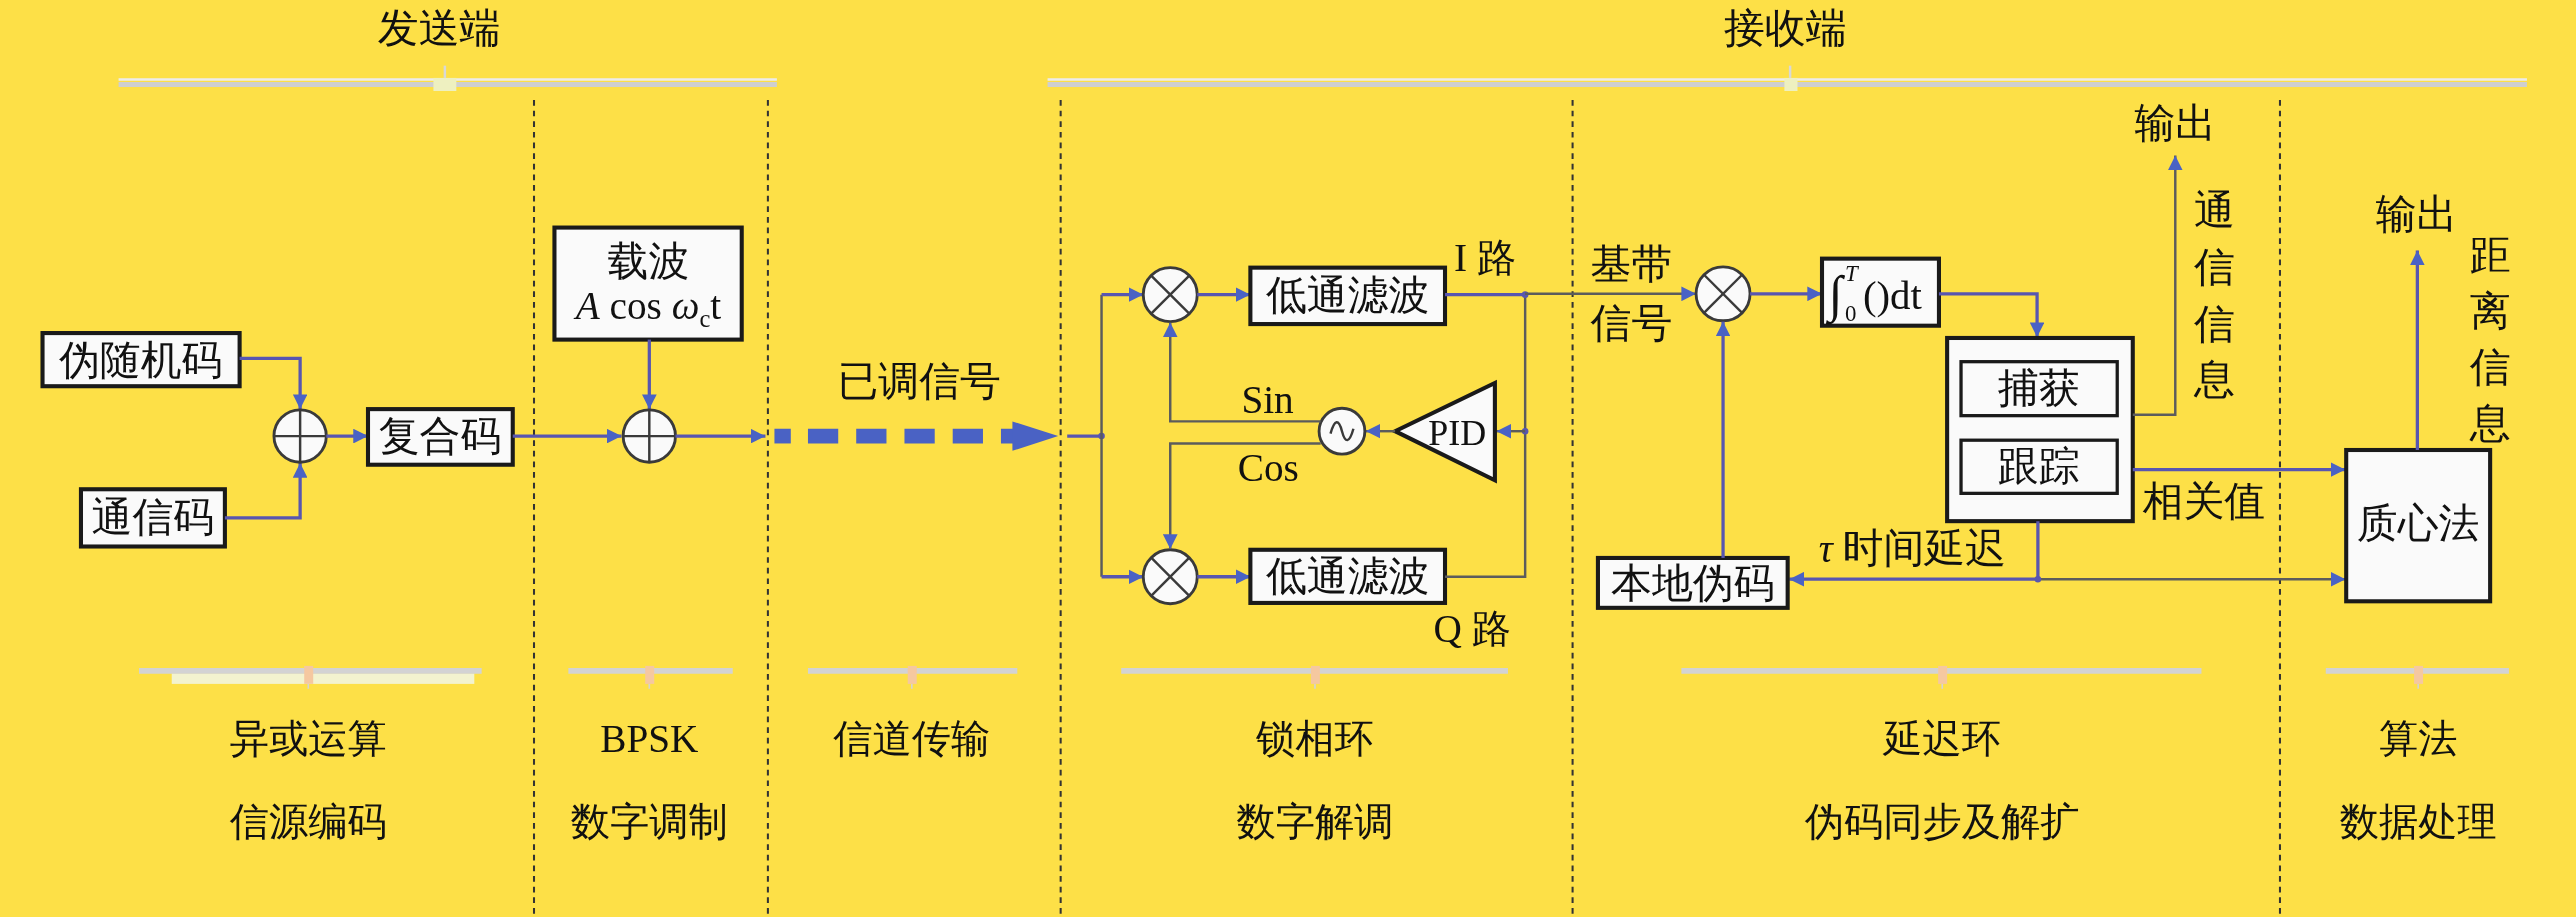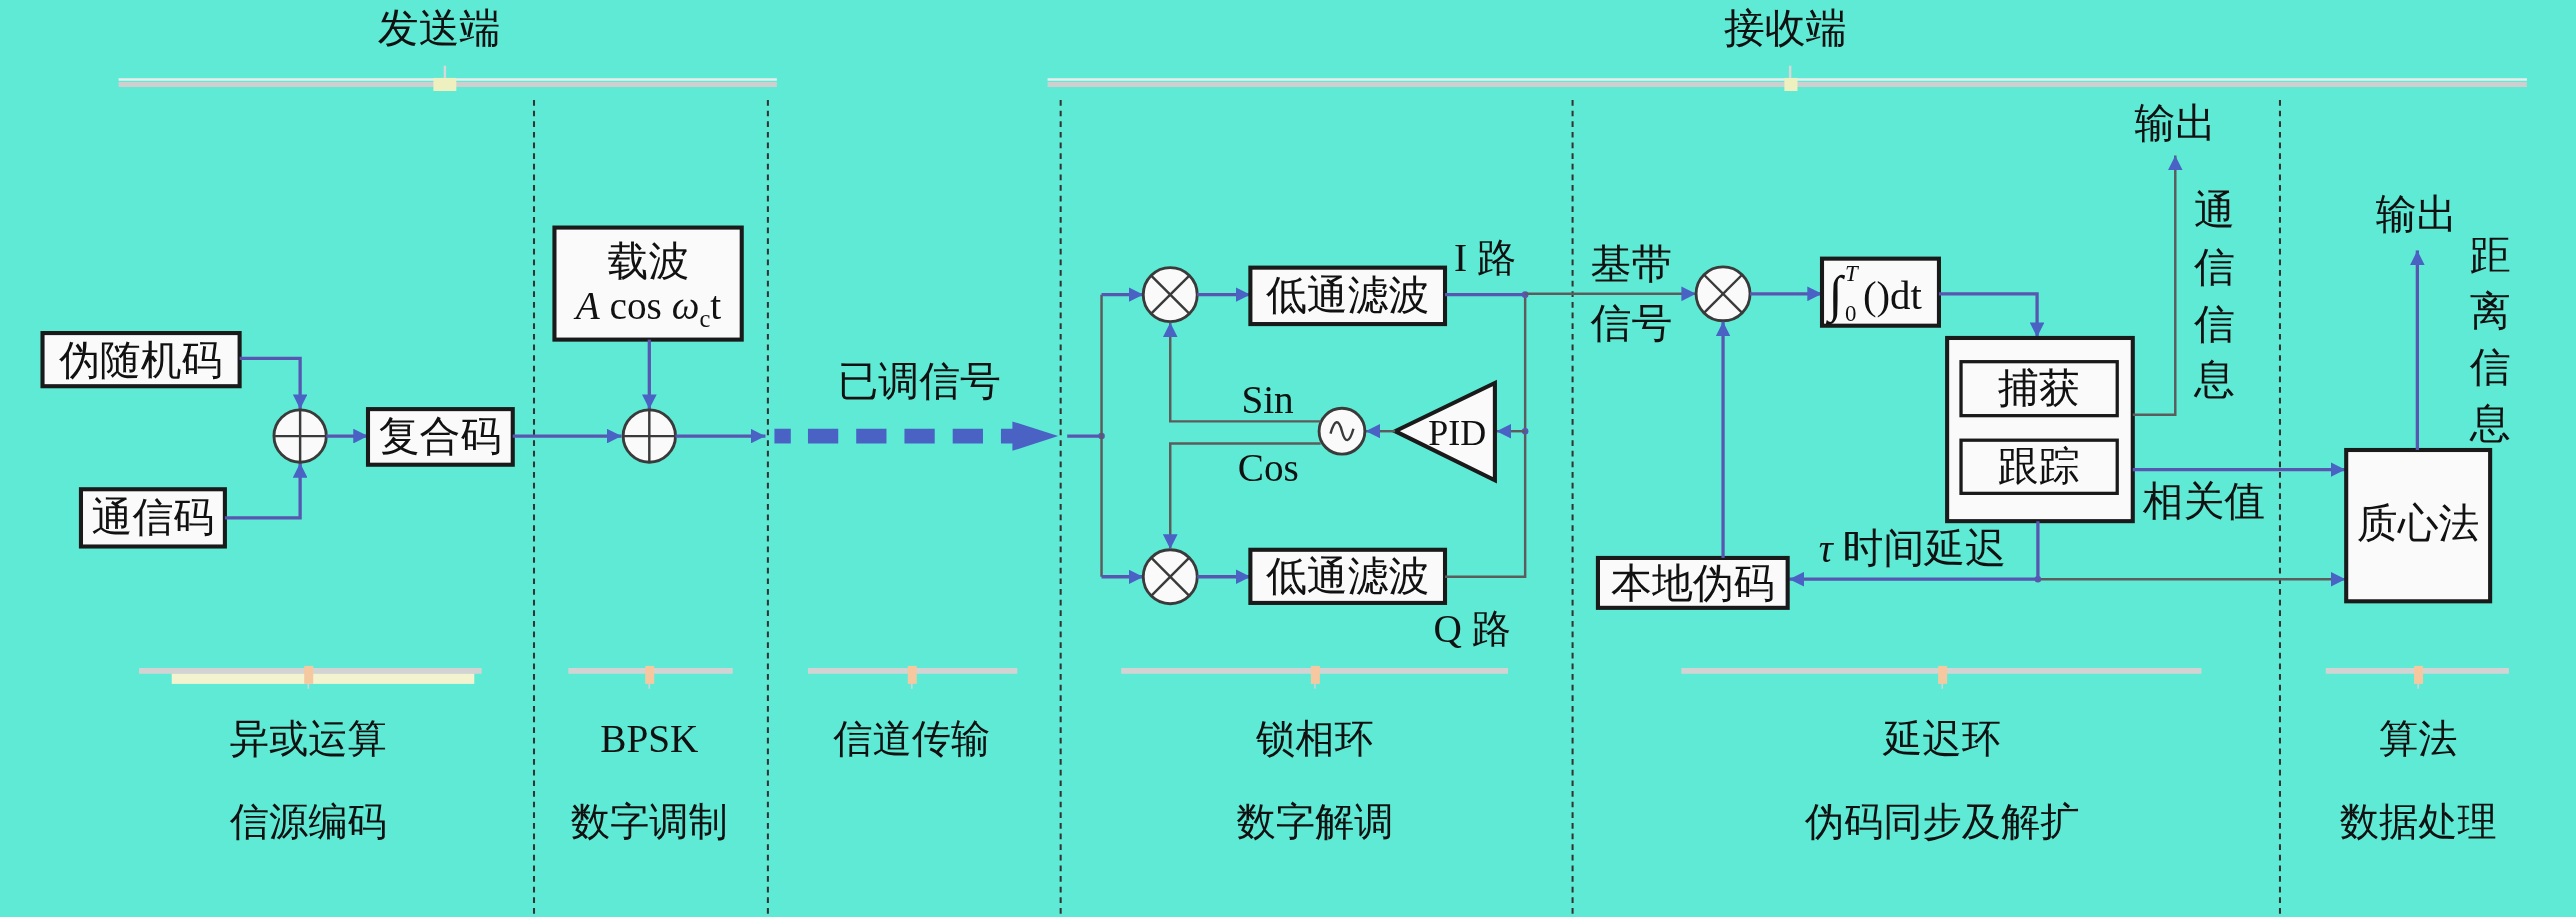--- a/index.html
+++ b/index.html
@@ -1,16 +1,16 @@
 <!DOCTYPE html>
 <html style="font-size:13px"><head>
 <meta charset="utf-8">
 <style>
   html, body { margin: 0; padding: 0; background: #f8f8f8; }
-  #canvas { position: relative; width: 2576px; height: 918px; overflow: hidden; background: #5eead4; }
+  #canvas { position: relative; width: 2576px; height: 918px; overflow: hidden; background: #fde047; }
   svg { display: block; }
   text { font-family: "Liberation Serif", "DejaVu Serif", serif; fill: #111111; }
   .cjk { font-size: 50px; }
   .lat { font-size: 48px; }
   .stage { font-size: 48px; }
   .box { fill: #fafafa; stroke: #1a1a1a; stroke-width: 5; }
   .box-thin { fill: #fafafa; stroke: #1a1a1a; stroke-width: 4; }
   .sig { fill: none; stroke: #5856b0; stroke-width: 4; }
   .plain { fill: none; stroke: #5c5c5c; stroke-width: 3; }
   .op { fill: #fafafa; stroke: #3a3a3a; stroke-width: 3.5; }

